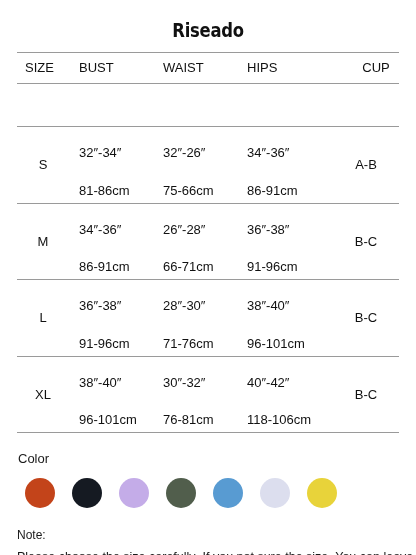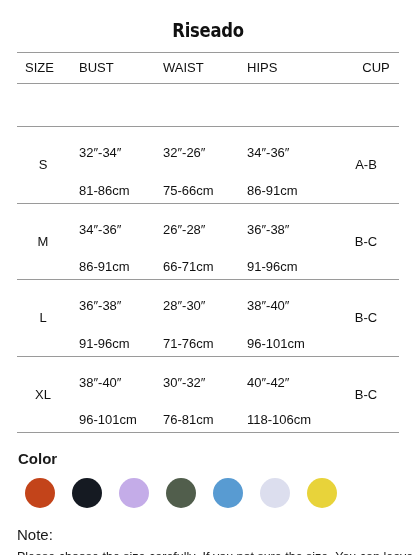--- a/index.html
+++ b/index.html
@@ -107,25 +107,25 @@
     text-align: center;
     padding-left: 2px;
   }
 
   
   .color-section {
     padding: 0 16px;
     margin-top: 16px;
   }
   .color-heading {
-    font-size: 15px;
+    font-size: 13px;
     color: #1a1a1a;
     padding-left: 2px;
     margin: 0 0 9px 0;
-    font-weight: 700;
+    font-weight: 400;
     line-height: 20px;
   }
   .swatch-row {
     display: flex;
     align-items: center;
     padding-left: 9px;
     gap: 17px;
   }
   .swatch {
     width: 30px;
@@ -133,21 +133,21 @@
     border-radius: 50%;
     flex: 0 0 auto;
   }
 
   
   .note-section {
     padding: 0 14px 0 17px;
     margin-top: 17px;
   }
   .note-label {
-    font-size: 15px;
+    font-size: 12px;
     color: #1a1a1a;
     line-height: 20px;
     margin: 0 0 2px 0;
   }
   .note-body {
     font-size: 12.5px;
     color: #1a1a1a;
     line-height: 21px;
     margin: 0;
   }

